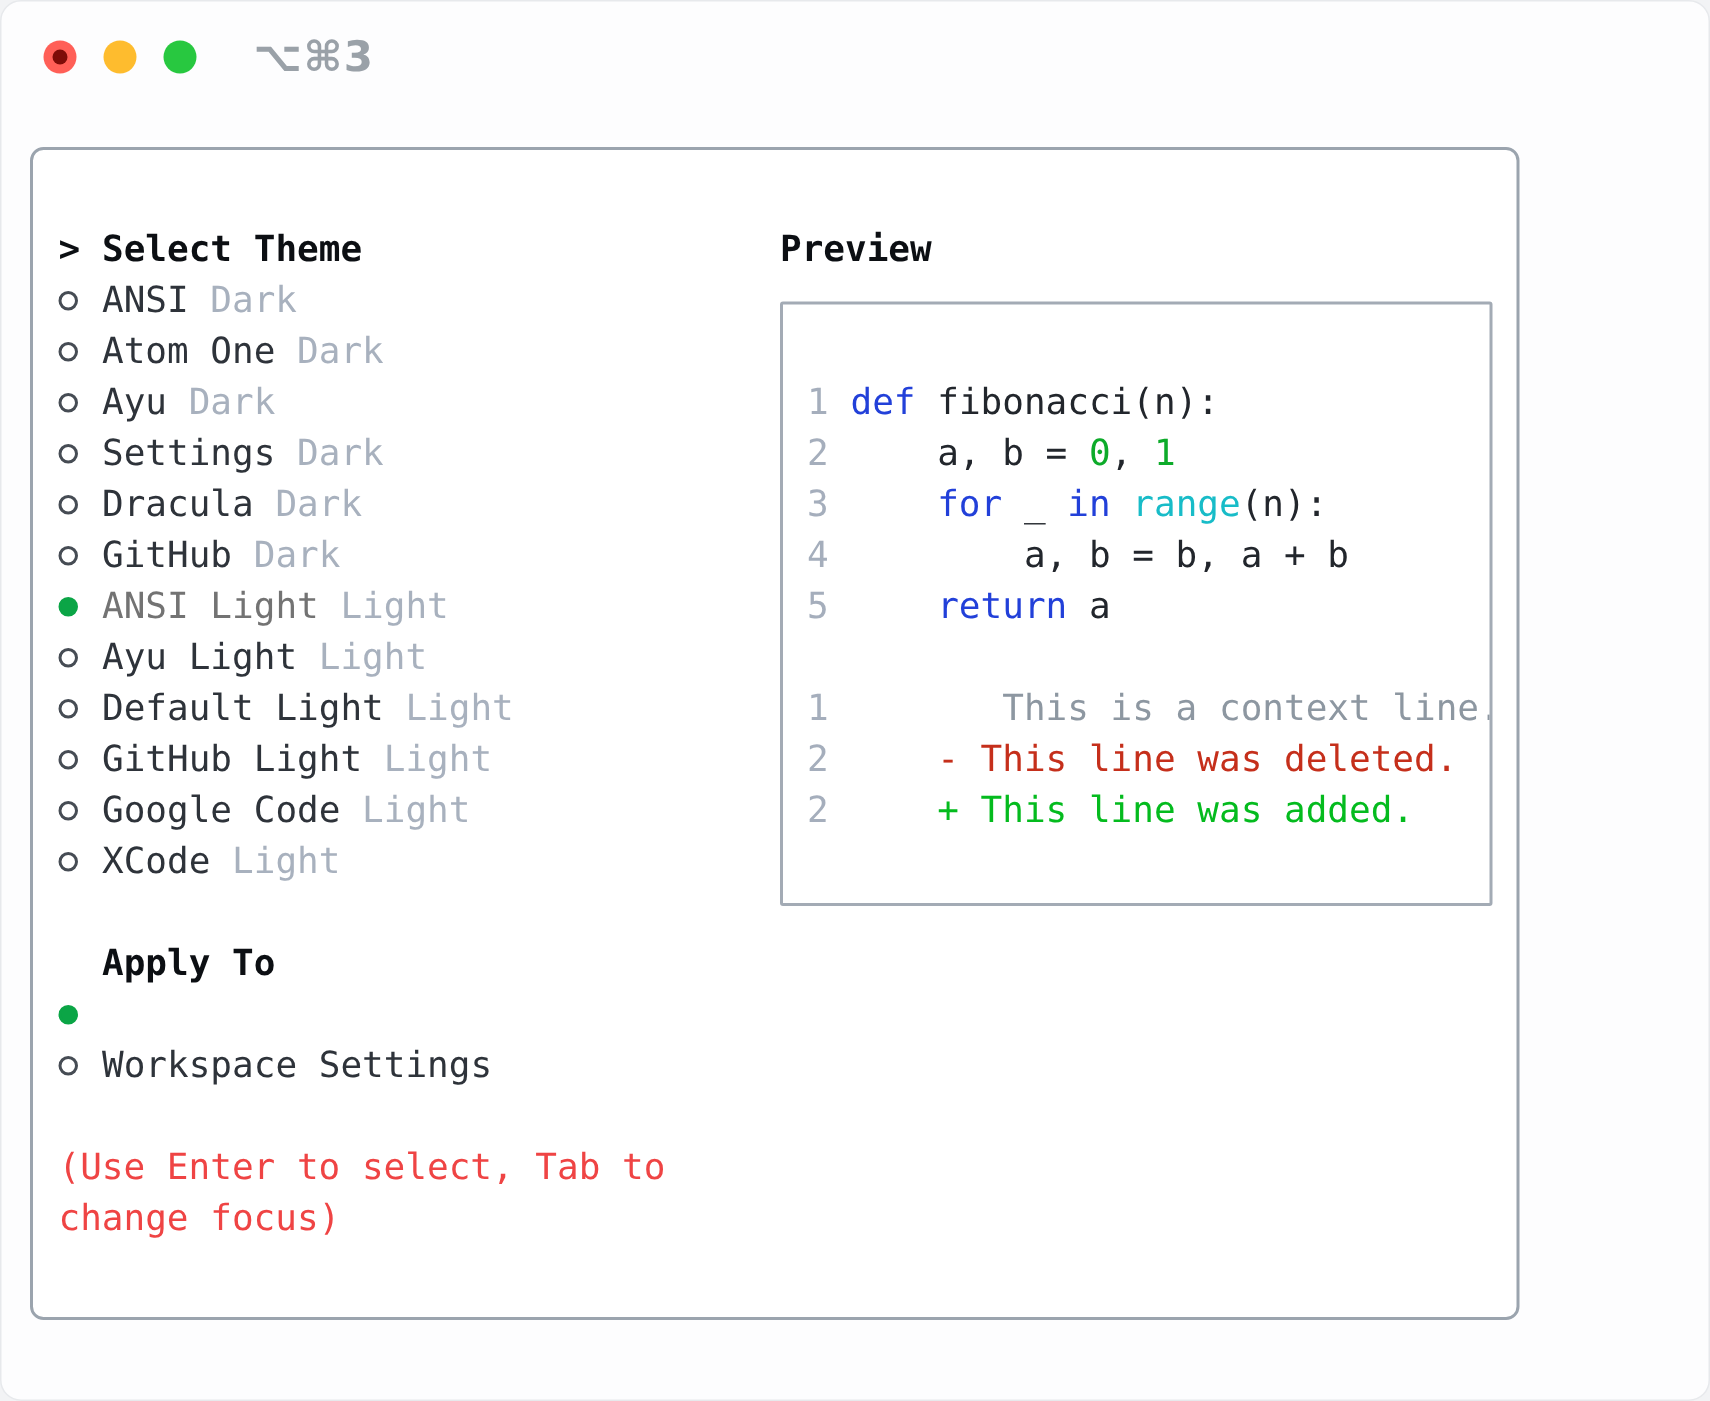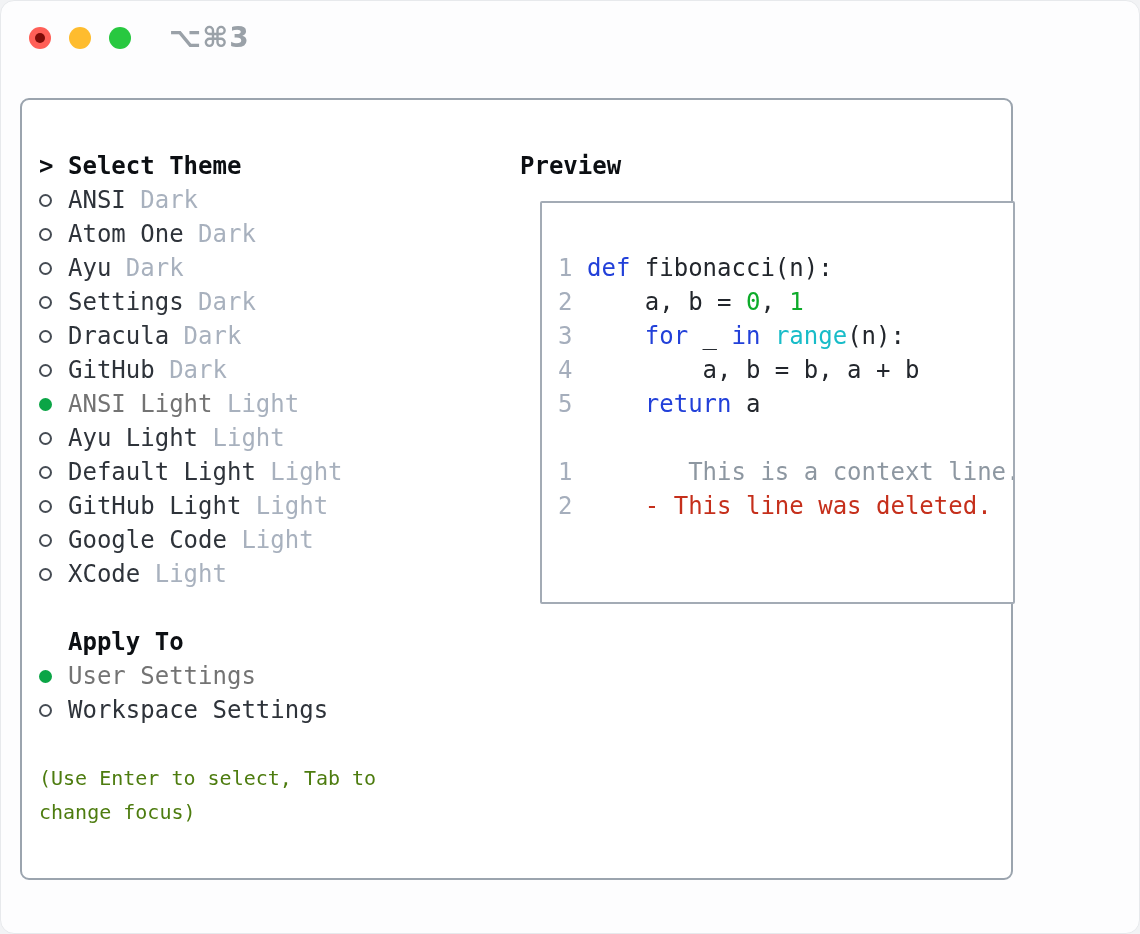--- a/index.html
+++ b/index.html
@@ -24,23 +24,23 @@
   .right-col{position:absolute;left:498px;top:49px;width:500px;}
   .row{height:34px;display:flex;align-items:center;font-size:24px;color:#2e333a;white-space:pre;}
   .marker{width:29px;flex:0 0 29px;display:flex;align-items:center;}
   .hdr{font-weight:bold;color:#0c0f13;}
   .marker .gt{font-weight:bold;color:#0c0f13;}
   .ring{width:13px;height:13px;border-radius:50%;border:2.5px solid #464c54;box-sizing:border-box;}
   .ring.filled{background:#0ba546;border-color:#0ba546;}
   .item-name{color:#2e333a;}
   .item-name.selected{color:#737373;}
   .tag{color:#a8b1be;margin-left:0.602em;}
-  .hint-line{height:34px;line-height:34px;font-size:20px;color:#4d7c0f;white-space:pre;}
+  .hint-line{height:34px;line-height:34px;font-size:24px;color:#ef4444;white-space:pre;}
   
-  .preview-box{margin-left:20px;margin-top:18px;width:475px;height:403px;box-sizing:border-box;
+  .preview-box{margin-left:0;margin-top:18px;width:475px;height:403px;box-sizing:border-box;
     border:2px solid #a3abb5;border-radius:2px;background:#ffffff;
     padding:48px 14px 45px 16px;overflow:hidden;}
   .code-row{height:34px;line-height:34px;font-size:24px;white-space:pre;}
   .lnum{display:inline-block;width:29px;color:#a5aebc;}
   .tok-plain{color:#22262c;}
   .tok-kw{color:#2240d9;}
   .tok-builtin{color:#18bcc8;}
   .tok-num{color:#0dab2a;}
   .tok-context{color:#8d97a1;}
   .tok-del{color:#c52f1b;}
@@ -82,38 +82,39 @@
           <div class="row"><span class="marker"><span class="ring"></span></span><span class="item-name">GitHub Light</span><span class="tag">Light</span></div>
           <div class="row"><span class="marker"><span class="ring"></span></span><span class="item-name">Google Code</span><span class="tag">Light</span></div>
           <div class="row"><span class="marker"><span class="ring"></span></span><span class="item-name">XCode</span><span class="tag">Light</span></div>
         </div>
       <div class="row"></div>
       <div class="row">
         <span class="marker"></span>
         <span class="hdr">Apply To</span>
       </div>
       <div id="apply">
-          <div class="row"><span class="marker"><span class="ring filled"></span></span><span class="item-name selected">User Settings</span></div>
+          <div class="row"><span class="marker"><span class="ring filled"></span></span></div>
           <div class="row"><span class="marker"><span class="ring"></span></span><span class="item-name">Workspace Settings</span></div>
         </div>
       <div class="row"></div>
       <div class="hint-line">(Use Enter to select, Tab to</div>
       <div class="hint-line">change focus)</div>
     </div>
 
     <div class="right-col">
       <div class="row">
         <span class="hdr">Preview</span>
       </div>
       <div class="preview-box" id="preview-box">
           <div class="code-row"><span class="lnum">1</span><span class="tok-kw">def</span><span class="tok-plain"> fibonacci(n):</span></div>
           <div class="code-row"><span class="lnum">2</span><span class="tok-plain">    a, b = </span><span class="tok-num">0</span><span class="tok-plain">, </span><span class="tok-num">1</span></div>
           <div class="code-row"><span class="lnum">3</span><span class="tok-plain">    </span><span class="tok-kw">for</span><span class="tok-plain"> _ </span><span class="tok-kw">in</span><span class="tok-plain"> </span><span class="tok-builtin">range</span><span class="tok-plain">(n):</span></div>
           <div class="code-row"><span class="lnum">4</span><span class="tok-plain">        a, b = b, a + b</span></div>
           <div class="code-row"><span class="lnum">5</span><span class="tok-plain">    </span><span class="tok-kw">return</span><span class="tok-plain"> a</span></div>
           <div class="code-row"><span class="lnum"></span></div>
           <div class="code-row"><span class="lnum">1</span><span class="tok-context">       This is a context line.</span></div>
           <div class="code-row"><span class="lnum">2</span><span class="tok-del">    - This line was deleted.</span></div>
+          <div class="code-row"><span class="lnum">2</span><span class="tok-add">    + This line was added.</span></div>
         </div>
     </div>
 
   </div>
 </div>
 
 </body></html>

